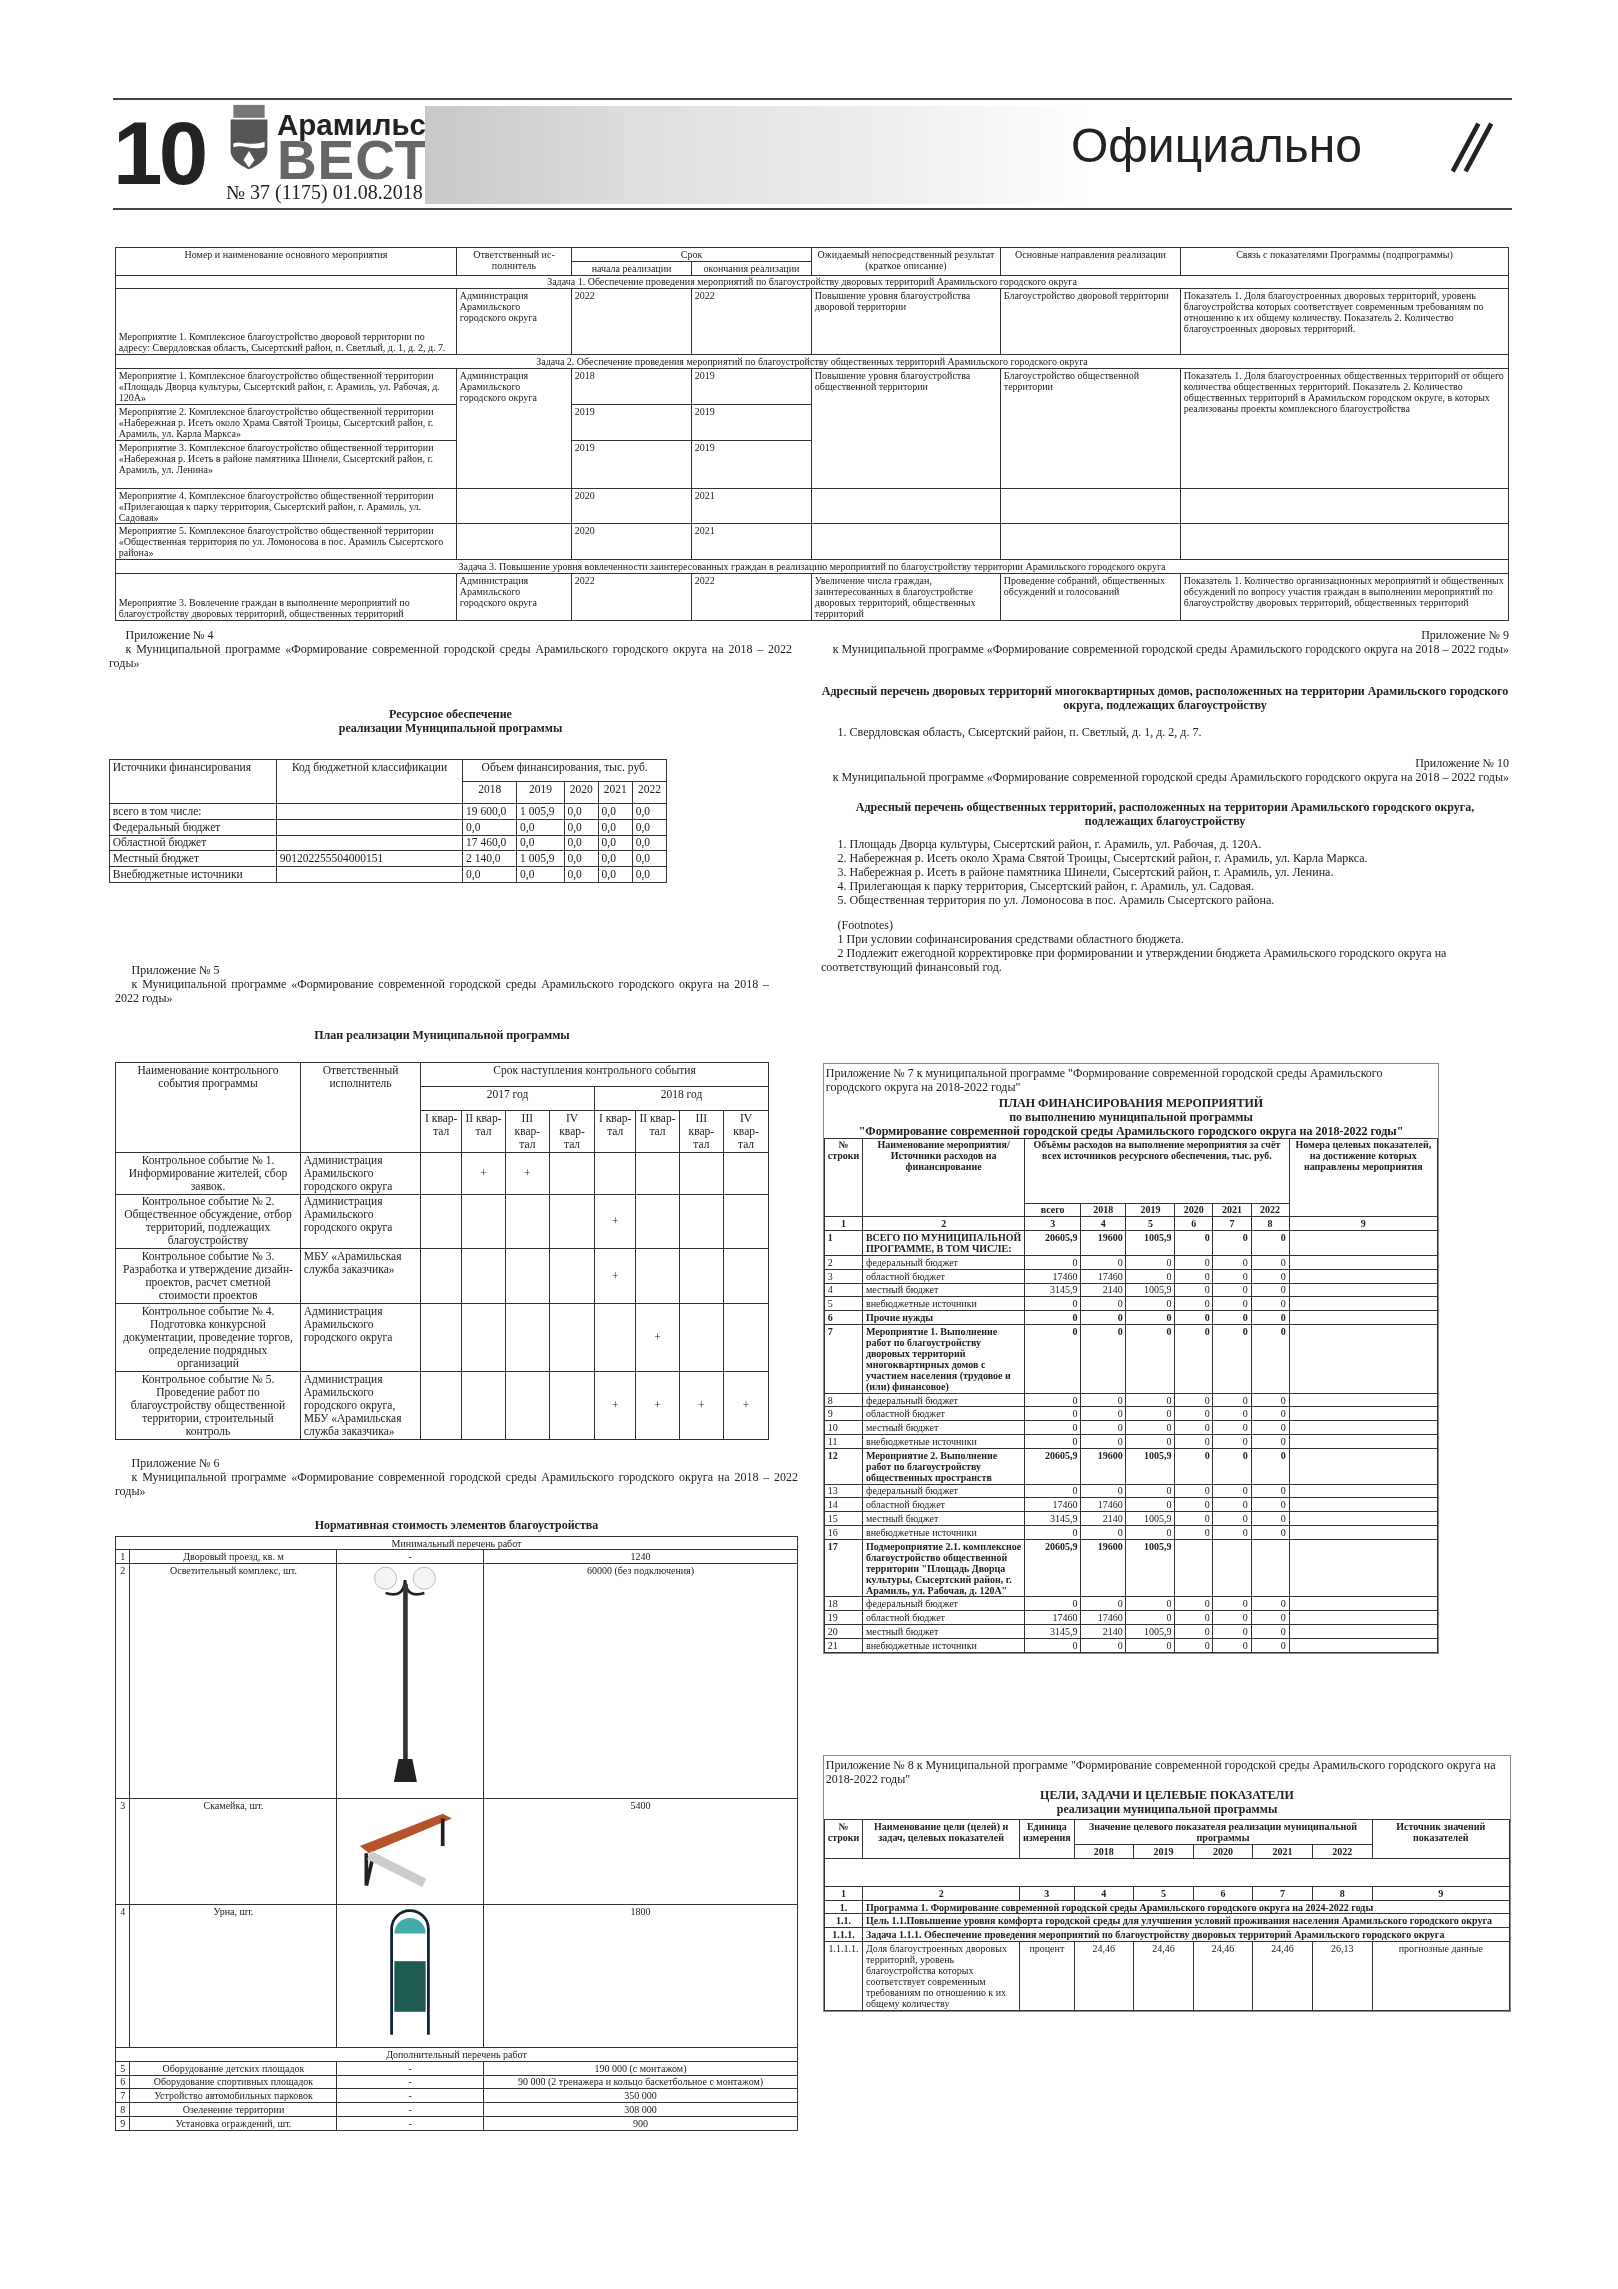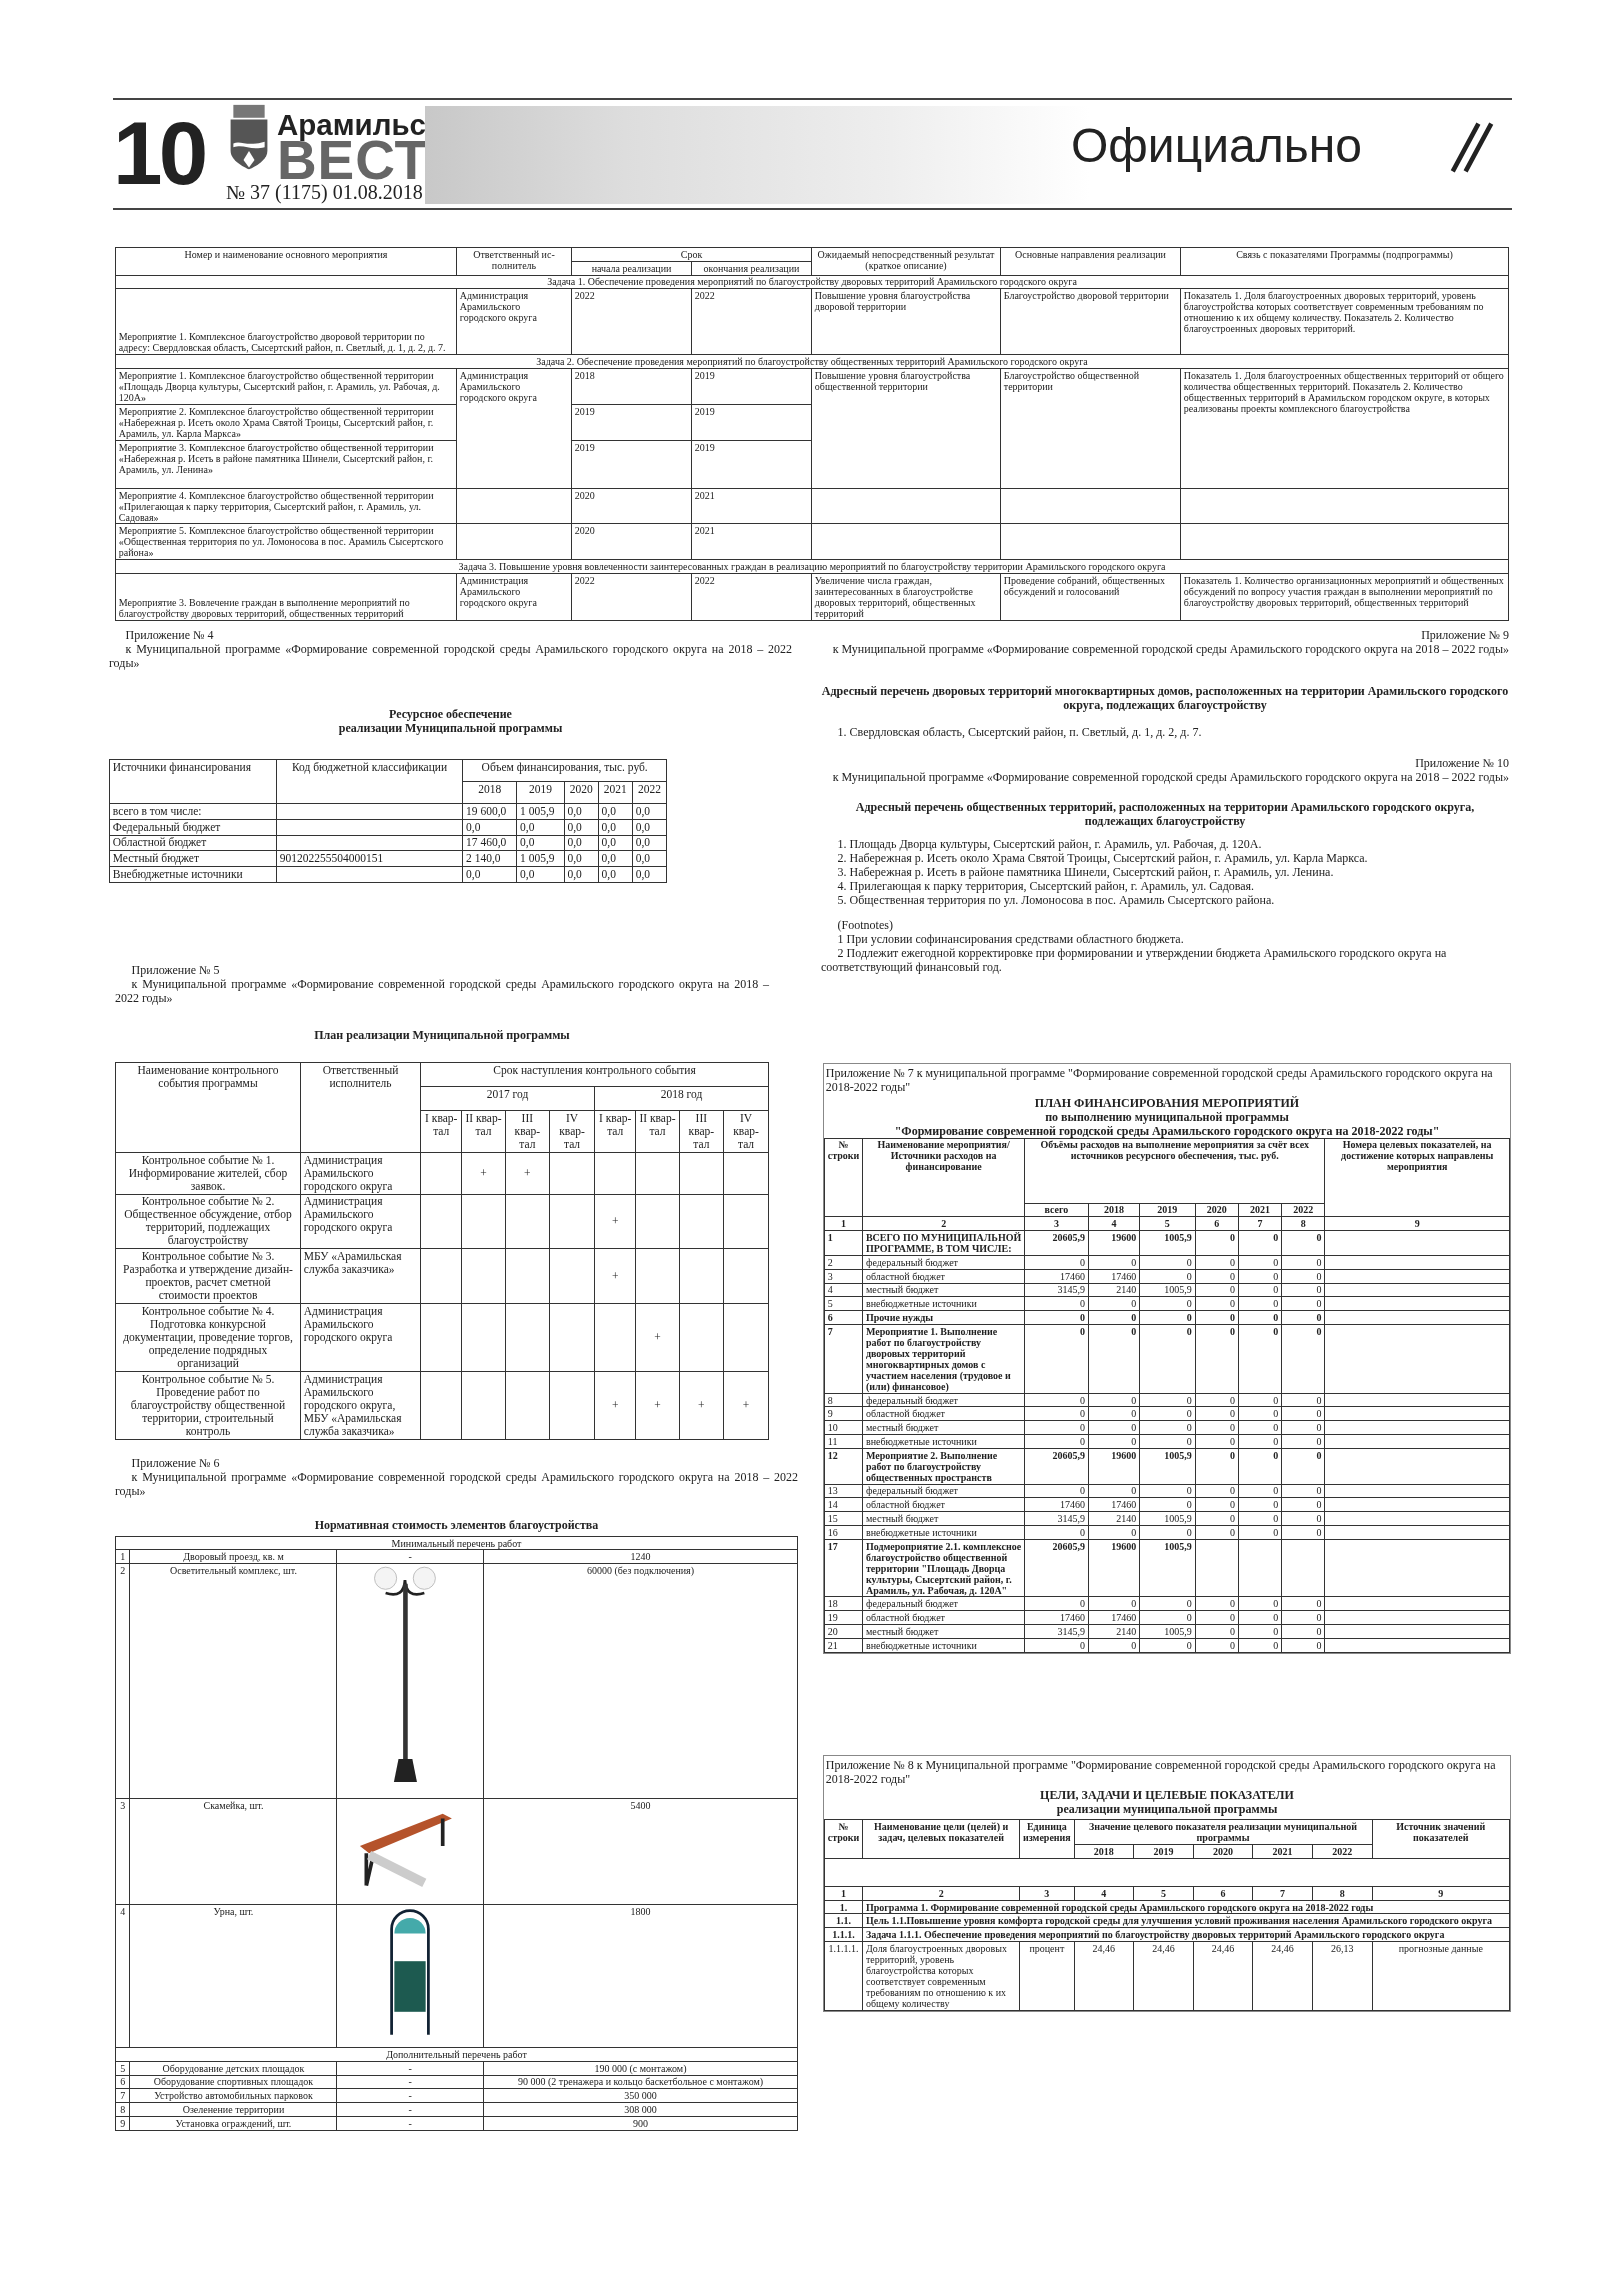--- a/index.html
+++ b/index.html
@@ -393,21 +393,21 @@
       <div class="appx" style="text-indent:16.6px">4. Прилегающая к парку территория, Сысертский район, г. Арамиль, ул. Садовая.</div>
       <div class="appx" style="text-indent:16.6px">5. Общественная территория по ул. Ломоносова в пос. Арамиль Сысертского района.</div>
     </div>
 <div id="a10fn" style="margin-top:11px">
       <div class="appx" style="text-indent:16.6px">(Footnotes)</div>
       <div class="appx" style="text-indent:16.6px">1 При условии софинансирования средствами областного бюджета.</div>
       <div class="appx" style="text-indent:16.6px">2 Подлежит ежегодной корректировке при формировании и утверждении бюджета Арамильского городского округа на соответствующий финансовый год.</div>
     </div>
 </div>
 
-<div class="abs boxed" style="left:823px;top:1063px;width:688px">
+<div class="abs boxed" style="left:823px;top:1063px;width:616px">
 <div class="appx" style="padding:1.8px">Приложение № 7 к муниципальной программе "Формирование современной городской среды Арамильского городского округа на 2018-2022 годы"</div>
 <div class="ttl">ПЛАН ФИНАНСИРОВАНИЯ МЕРОПРИЯТИЙ</div>
 <div class="ttl">по выполнению муниципальной программы</div>
 <div class="ttl">"Формирование современной городской среды Арамильского городского округа на 2018-2022 годы"</div>
 <table class="t9" style="border:1.8px solid #222">
 <tbody>
         <tr>
           <td rowspan="2" class="c b" style="width:28px">№ строки</td>
           <td rowspan="2" class="c b" style="width:162px">Наименование мероприятия/Источники расходов на финансирование</td>
           <td colspan="6" class="c b" style="height:65px">Объёмы расходов на выполнение мероприятия за счёт всех источников ресурсного обеспечения, тыс. руб.</td>
@@ -700,21 +700,21 @@
           <td class="c b">5</td>
           <td class="c b">6</td>
           <td class="c b">7</td>
           <td class="c b">8</td>
           <td class="c b">9</td>
         </tr>
 </tbody>
       <tbody id="a8body">
         <tr>
           <td class="c b">1.</td>
-          <td colspan="8" class="b">Программа 1. Формирование современной городской среды Арамильского городского округа на 2018-2022 годы</td>
+          <td colspan="8" class="b">Программа 1. Формирование современной городской среды Арамильского городского округа на 2024-2022 годы</td>
         </tr>
         <tr>
           <td class="c b">1.1.</td>
           <td colspan="8" class="b">Цель 1.1.Повышение уровня комфорта городской среды для улучшения условий проживания населения Арамильского городского округа</td>
         </tr>
         <tr>
           <td class="c b">1.1.1.</td>
           <td colspan="8" class="b">Задача 1.1.1. Обеспечение проведения мероприятий по благоустройству дворовых территорий Арамильского городского округа</td>
         </tr>
         <tr>

